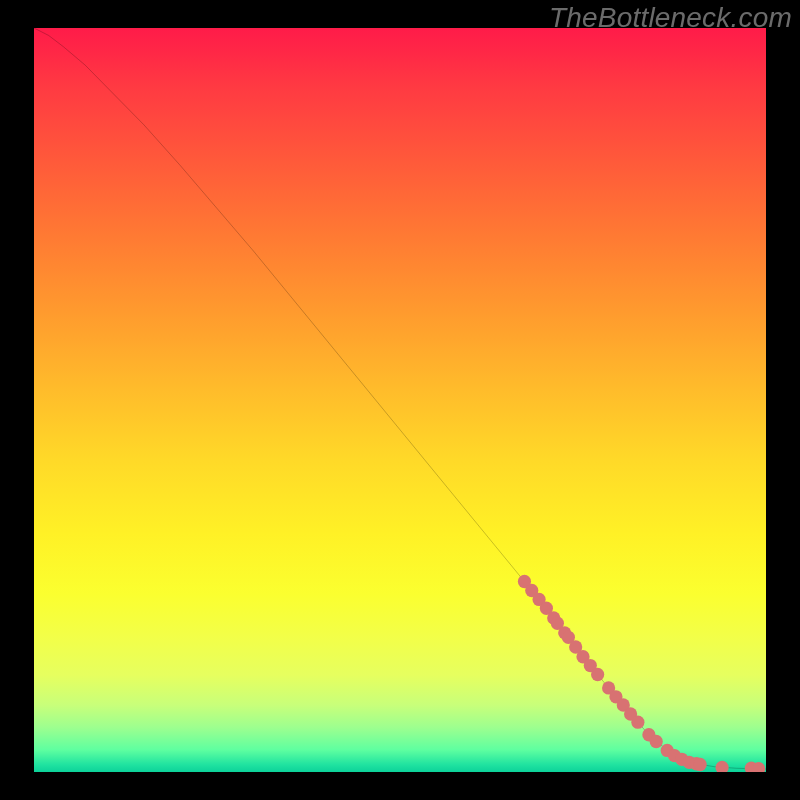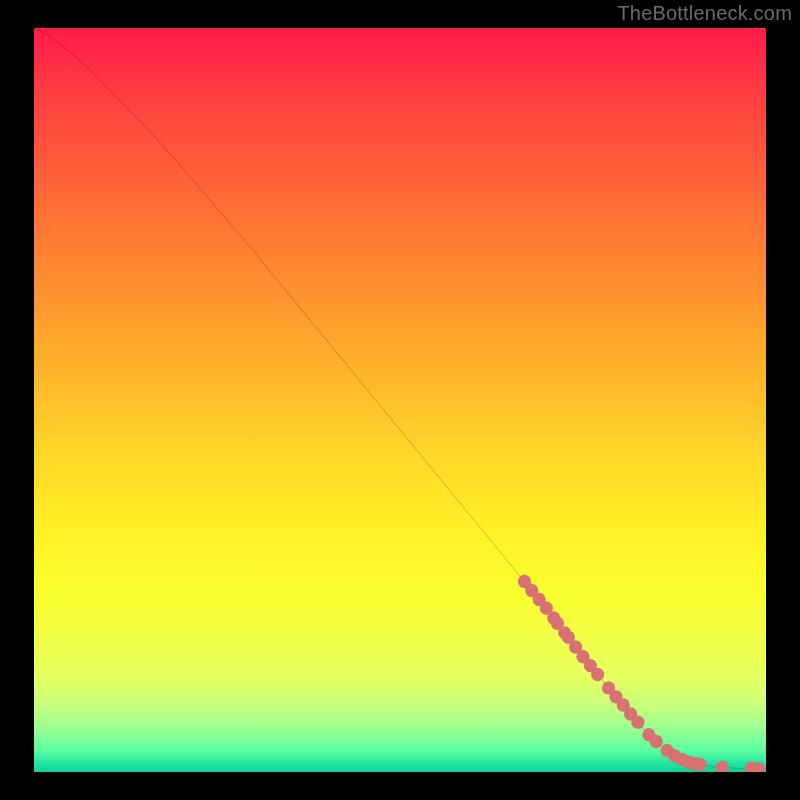--- a/index.html
+++ b/index.html
@@ -15,23 +15,24 @@
     position: relative;
     width: 800px;
     height: 800px;
     background: #000;
   }
   .attribution {
     position: absolute;
     top: 2px;
     right: 8px;
     color: #6b6b6b;
-    font-size: 20px;
+    font-size: 28px;
     font-weight: 500;
     letter-spacing: 0.2px;
+    font-style: italic;
   }
   
   .plot-area {
     position: absolute;
     left: 34px;
     top: 28px;
     width: 732px;
     height: 744px;
     background: #000;
   }

